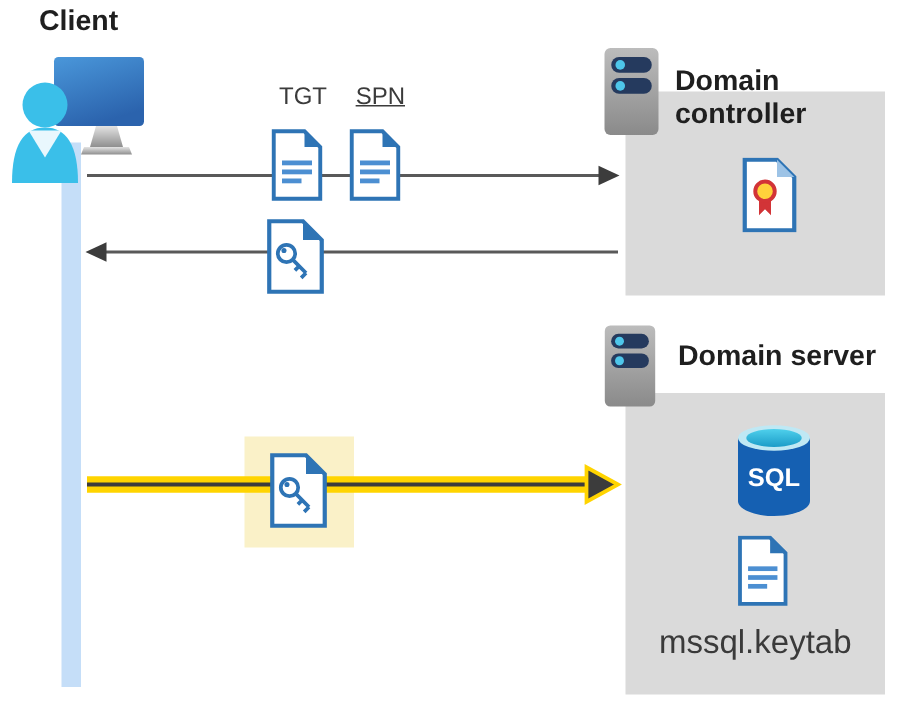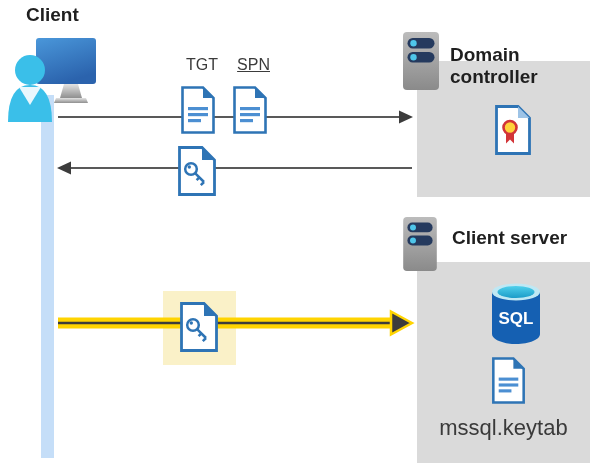--- a/index.html
+++ b/index.html
@@ -155,21 +155,21 @@
     <polygon points="23,1.5 33.5,12 23,12" fill="#2e74b5"></polygon>
     <rect x="8" y="21" width="20" height="3.2" fill="#4c8fd2"></rect>
     <rect x="8" y="27" width="20" height="3.2" fill="#4c8fd2"></rect>
     <rect x="8" y="33" width="13" height="3.2" fill="#4c8fd2"></rect>
   </svg>
 
   <div class="h-label" style="left:26px;top:4px;">Client</div>
 
   <div class="h-label" style="left:450px;top:4px;width:140px;margin-top:40px;">Domain controller</div>
 
-  <div class="h-label" style="left:452px;top:227px;width:145px;">Client server</div>
+  <div class="h-label" style="left:452px;top:227px;width:145px;">Domain server</div>
 
   <div class="s-label" style="left:178px;top:56px;width:40px;">TGT</div>
 
   <div class="s-label" style="left:230px;top:56px;width:40px;text-decoration:underline;">SPN</div>
 
   <div class="keytab-label" style="left:417px;top:415px;width:173px;">mssql.keytab</div>
 
 </div>
 
 </body></html>

